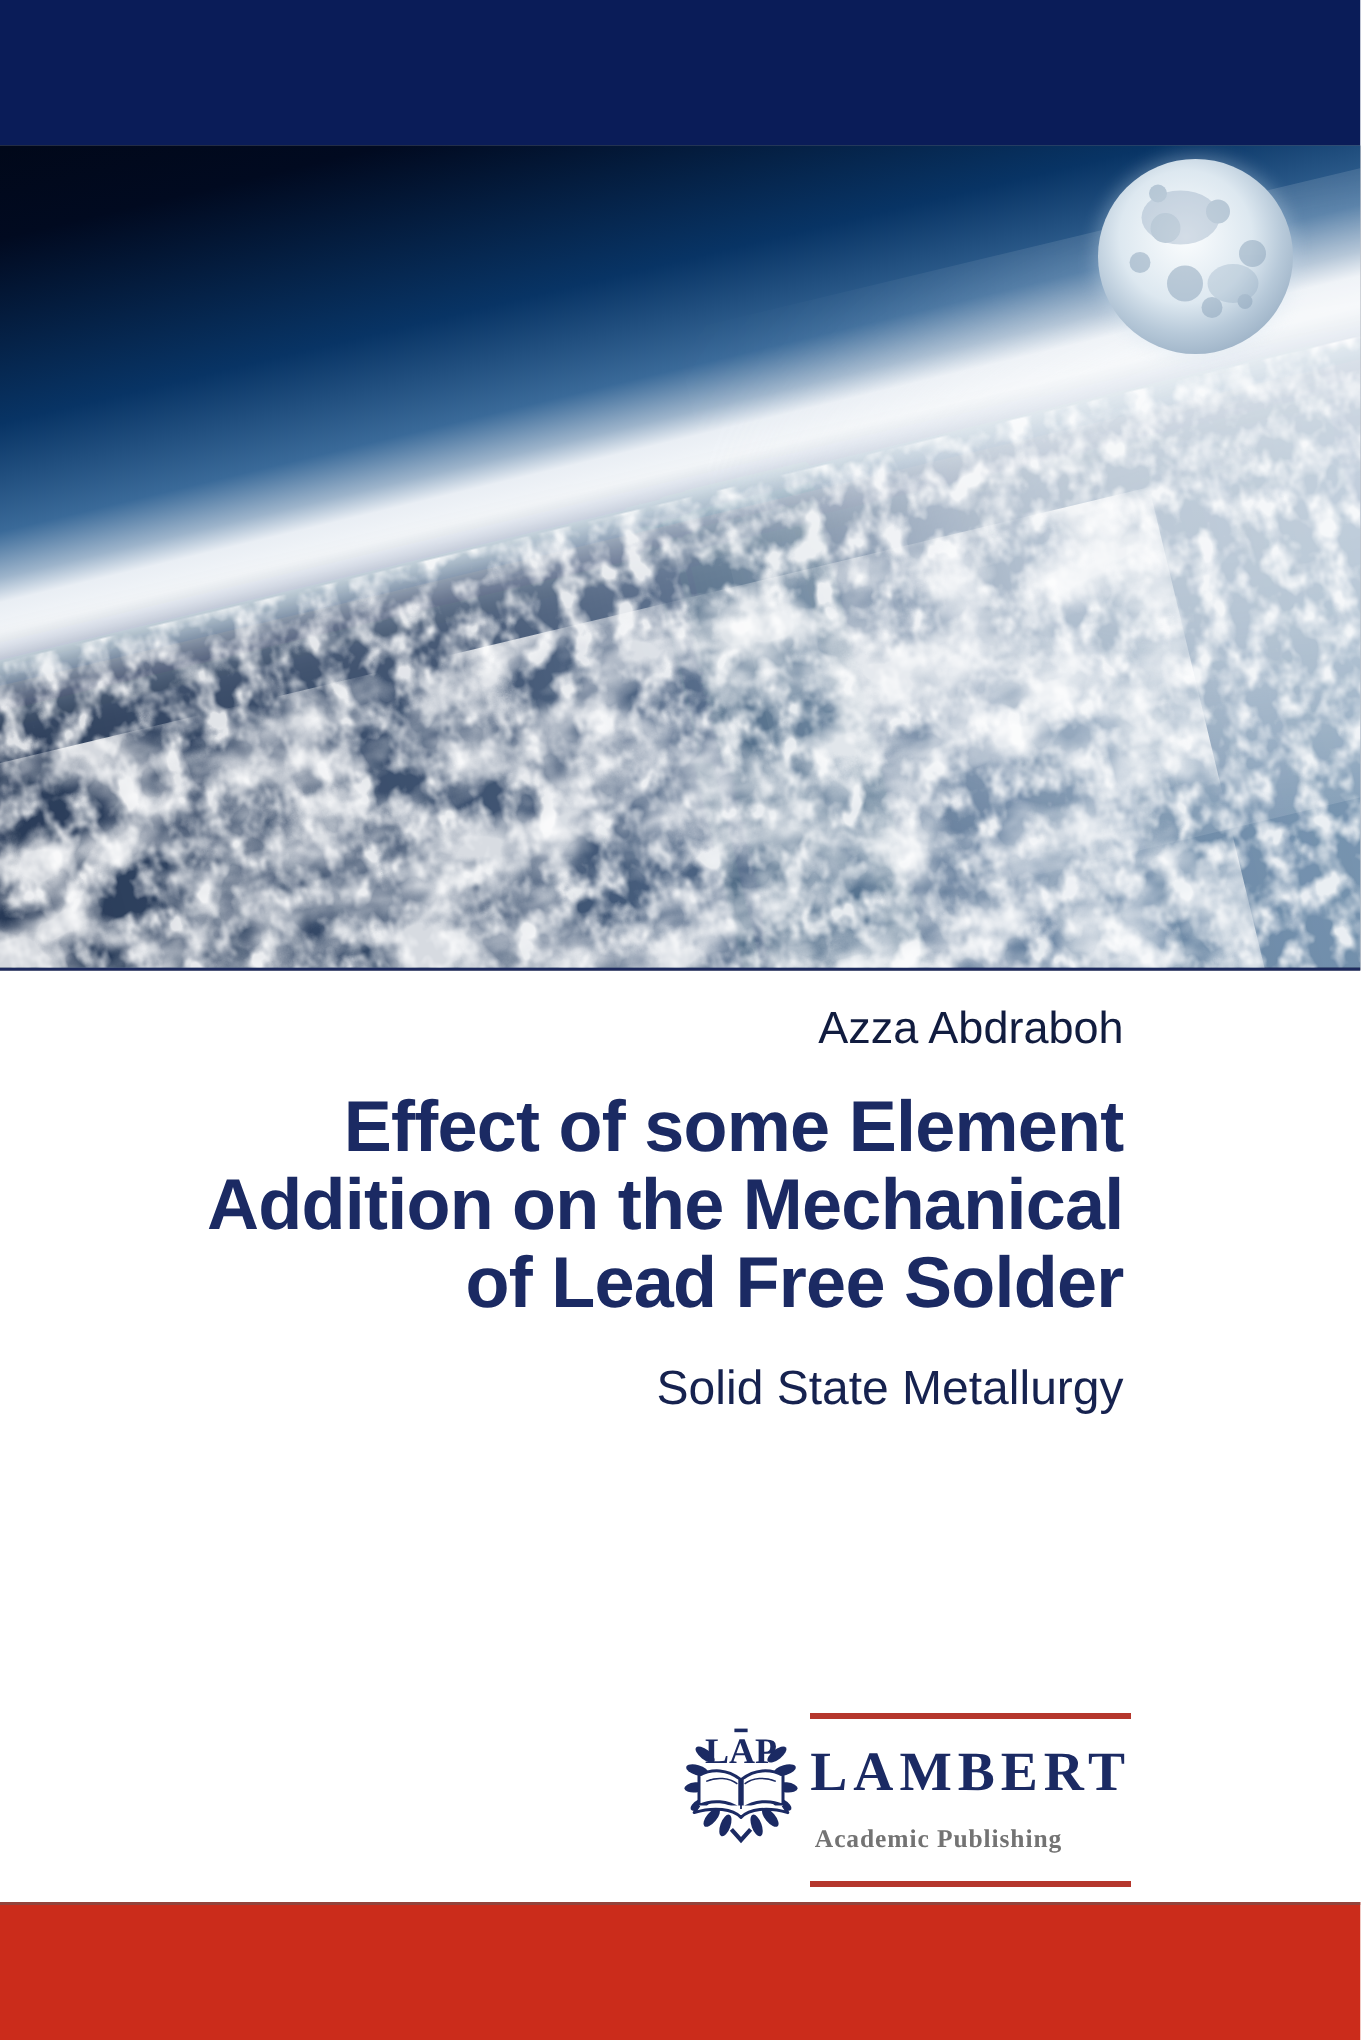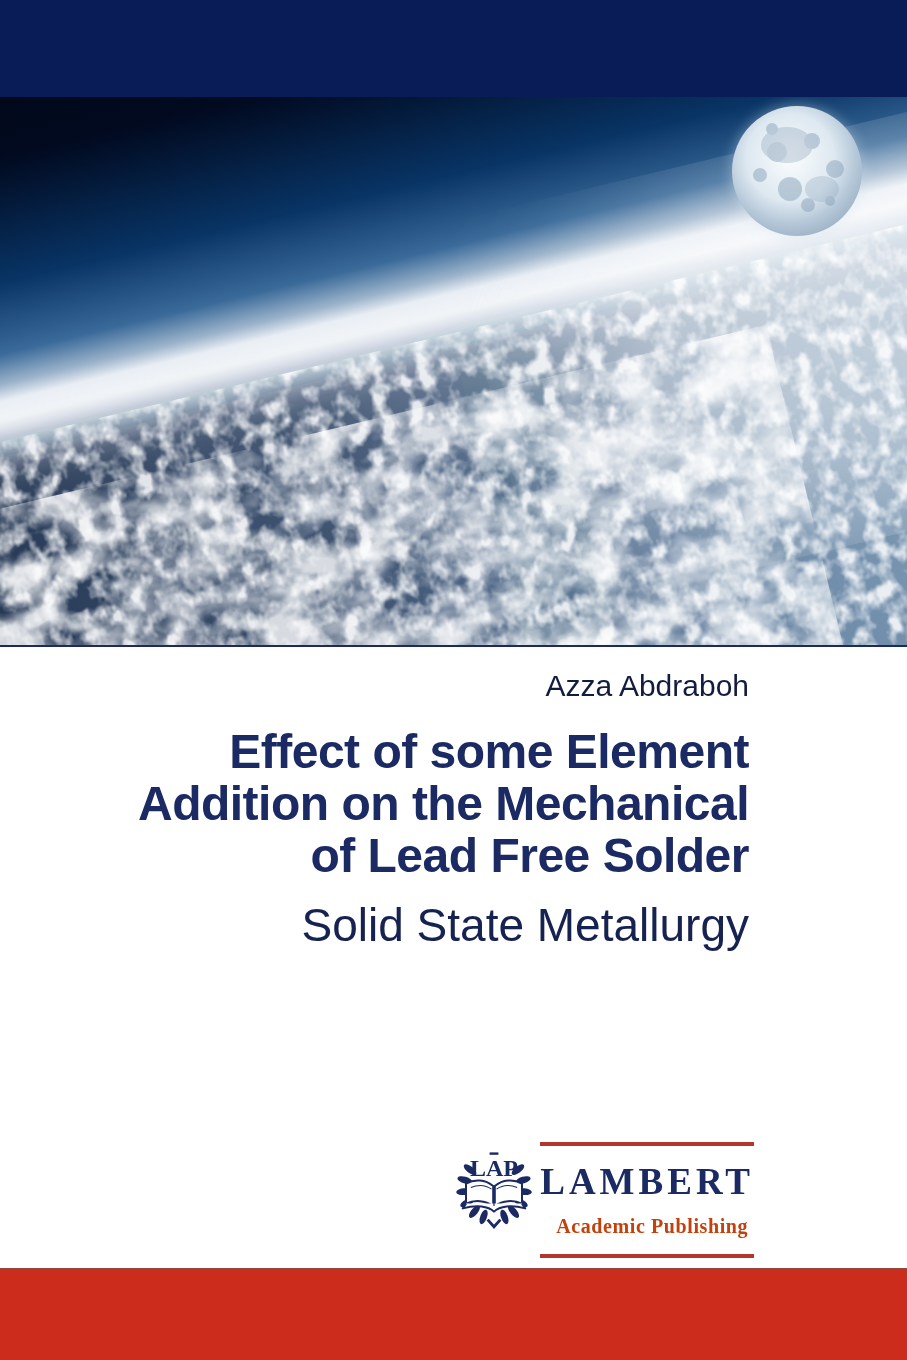--- a/index.html
+++ b/index.html
@@ -31,40 +31,40 @@
   .title{
     position:absolute;top:726px;right:91px;margin:0;
     width:830px;text-align:right;
     font-size:48px;line-height:52px;font-weight:bold;
     color:#1b2a63;letter-spacing:-0.5px;
   }
   .title span{display:block;}
 
   .subtitle{
     position:absolute;top:906px;right:91px;
-    font-size:46px;line-height:38px;color:#16224f;
+    font-size:32px;line-height:38px;color:#16224f;
     white-space:nowrap;
   }
 
   .logo{
     position:absolute;top:1142px;right:86px;
     display:flex;align-items:flex-start;gap:6px;
   }
   .emblem{width:80px;height:92px;display:block;}
   .logo-text{display:flex;flex-direction:column;gap:13px;}
   .rule{height:4px;background:#b5362c;}
   .pub-name{
     font-family:"Liberation Serif",serif;font-weight:bold;
     font-size:37px;line-height:40px;letter-spacing:4px;
     color:#1b2a63;margin-top:3px;white-space:nowrap;
   }
   .pub-tagline{
     font-family:"Liberation Serif",serif;font-weight:bold;
-    font-size:20px;line-height:22px;letter-spacing:0.6px;
-    color:#c2410c;margin:0 0 4px 16px;white-space:nowrap;
+    font-size:17px;line-height:22px;letter-spacing:0.6px;
+    color:#737373;margin:0 0 4px 3px;white-space:nowrap;
   }
 
   .bottom-bar{
     position:absolute;top:1268px;left:0;width:907px;height:92px;
     background:#cb2c1b;border-top:2px solid #93443c;box-sizing:border-box;
   }
 </style>
 </head>
 <body>
 

